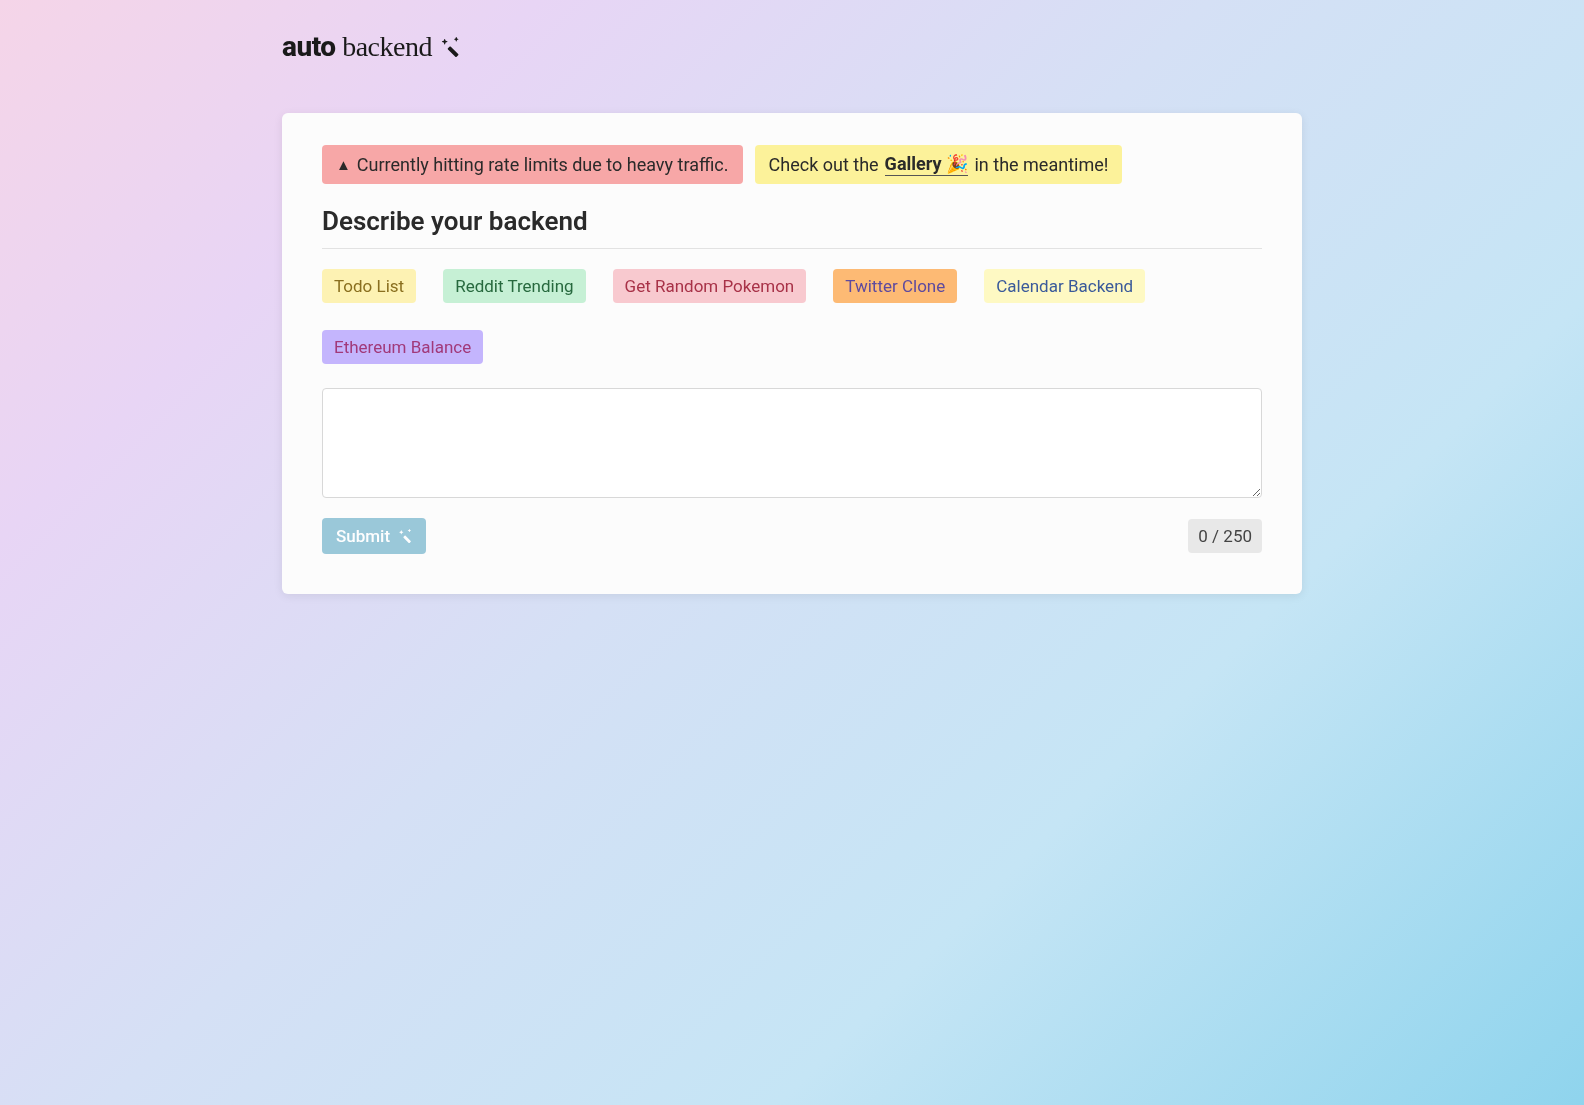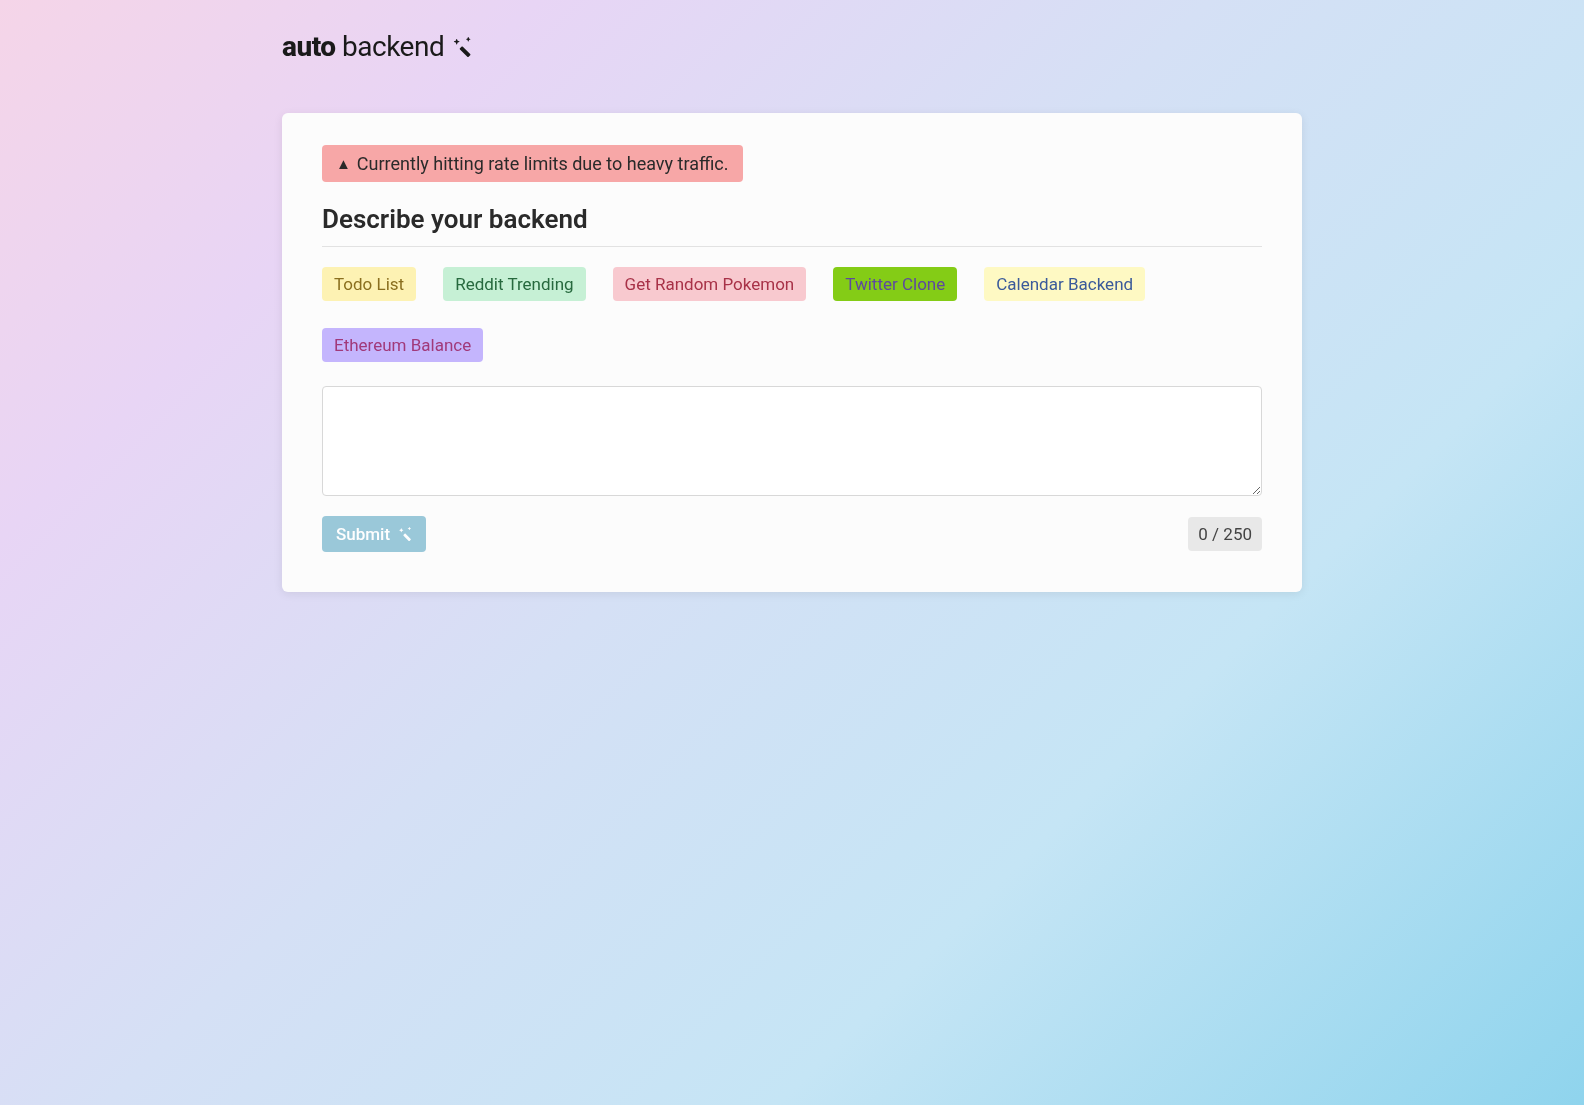--- a/index.html
+++ b/index.html
@@ -28,20 +28,21 @@
     .logo-text {
       font-size: 28px;
       color: #1a1a1a;
       letter-spacing: -0.5px;
     }
     .logo-bold {
       font-weight: 800;
     }
     .logo-light {
       font-weight: 400;
+      font-family: Liberation Serif, serif;
     }
     .wand-icon-logo {
       width: 20px;
       height: 20px;
       fill: #1a1a1a;
     }
     .card {
       background: #fcfcfc;
       border-radius: 6px;
       padding: 32px 40px 40px 40px;
@@ -105,21 +106,21 @@
       padding: 7px 12px;
       border-radius: 4px;
       font-size: 17px;
       cursor: pointer;
       border: none;
       font-family: inherit;
     }
     .chip-yellow { background: #fdf2b3; color: #8a6f1f; }
     .chip-green  { background: #c6f0d5; color: #27693e; }
     .chip-red    { background: #f8c9cf; color: #a83248; }
-    .chip-purple { background: #84cc16; color: #5e4a9e; }
+    .chip-purple { background: #fdba74; color: #5e4a9e; }
     .chip-blue   { background: #fef9c3; color: #3a5a9a; }
     .chip-pink   { background: #c4b5fd; color: #a1397a; }
     .description-input {
       width: 100%;
       min-height: 110px;
       padding: 12px;
       border: 1px solid #d8d8d8;
       border-radius: 4px;
       font-size: 16px;
       font-family: inherit;
@@ -172,20 +173,25 @@
         <path d="M16 144c-9 0-16-7-16-16s7-16 16-16l64-32L112 16c0-9 7-16 16-16s16 7 16 16l32 64 64 32c9 0 16 7 16 16s-7 16-16 16l-64 32-32 64c0 9-7 16-16 16s-16-7-16-16l-32-64L16 144zM234 262l22-22c12-12 33-12 45 0L493 432c12 12 12 33 0 45l-22 22c-12 12-33 12-45 0L234 307c-12-12-12-33 0-45zM464 0c9 0 16 7 16 16l16 48 16 48c0 9-7 16-16 16l-48-16-48 16c-9 0-16-7-16-16l16-48 16-48c0-9 7-16 16-16l48 16z" opacity="0"></path>
         <path d="M243 247l-39 39c-9 9-9 25 0 34l188 188c9 9 25 9 34 0l39-39c9-9 9-25 0-34L277 247c-9-9-25-9-34 0zM120 48c4 0 8 3 9 7l15 40 40 15c4 1 7 5 7 9s-3 8-7 9l-40 15-15 40c-1 4-5 7-9 7s-8-3-9-7l-15-40-40-15c-4-1-7-5-7-9s3-8 7-9l40-15 15-40c1-4 5-7 9-7zM416 0c4 0 8 3 9 7l11 30 30 11c4 1 7 5 7 9s-3 8-7 9l-30 11-11 30c-1 4-5 7-9 7s-8-3-9-7l-11-30-30-11c-4-1-7-5-7-9s3-8 7-9l30-11 11-30c1-4 5-7 9-7z"></path>
       </svg>
   </div>
 
   <div class="card">
     <div class="alerts">
       <div class="alert alert-warning">
         <span class="warning-icon">▲</span>
         <span>Currently hitting rate limits due to heavy traffic.</span>
+      </div>
+      <div class="alert alert-info">
+        <span>Check out the </span>
+        <span class="gallery-link">Gallery 🎉</span>
+        <span> in the meantime!</span>
       </div>
     </div>
 
     <h1 class="heading">Describe your backend</h1>
 
     <hr class="divider">
 
     <div class="chips" id="chips-container">
         <button class="chip chip-yellow">Todo List</button>
         <button class="chip chip-green">Reddit Trending</button>

